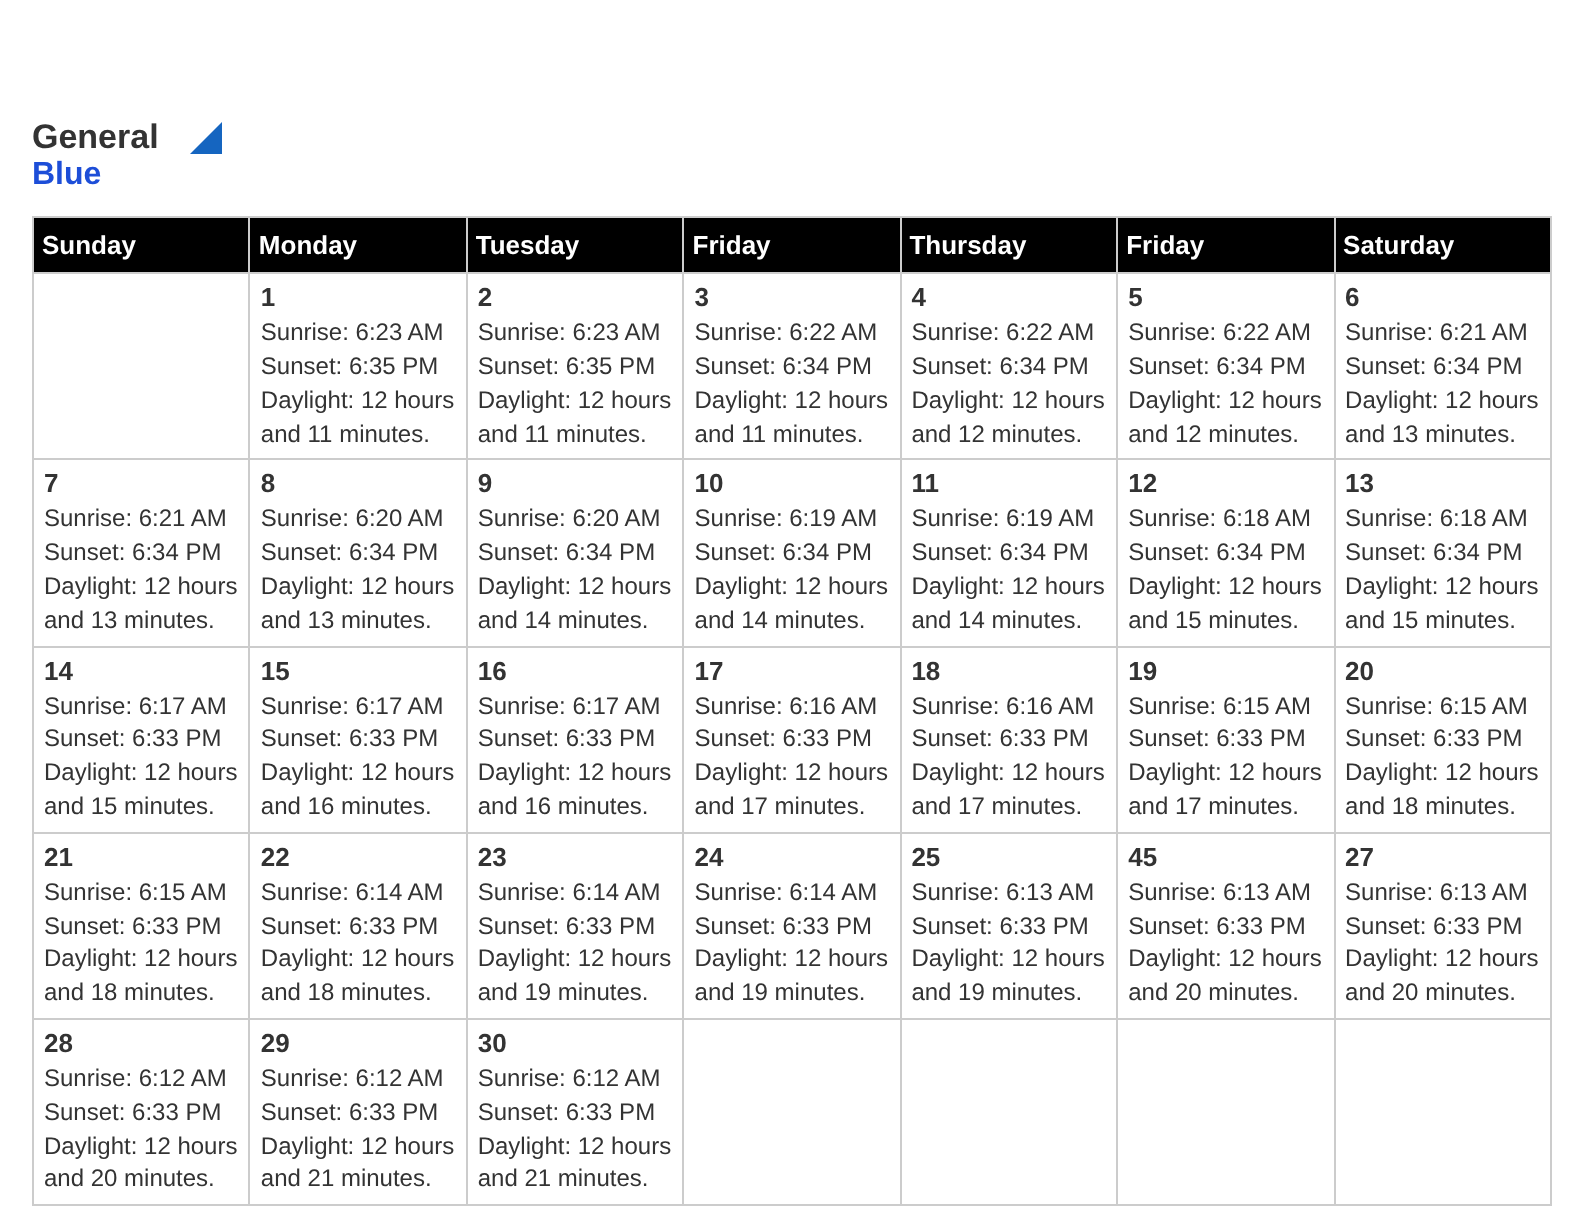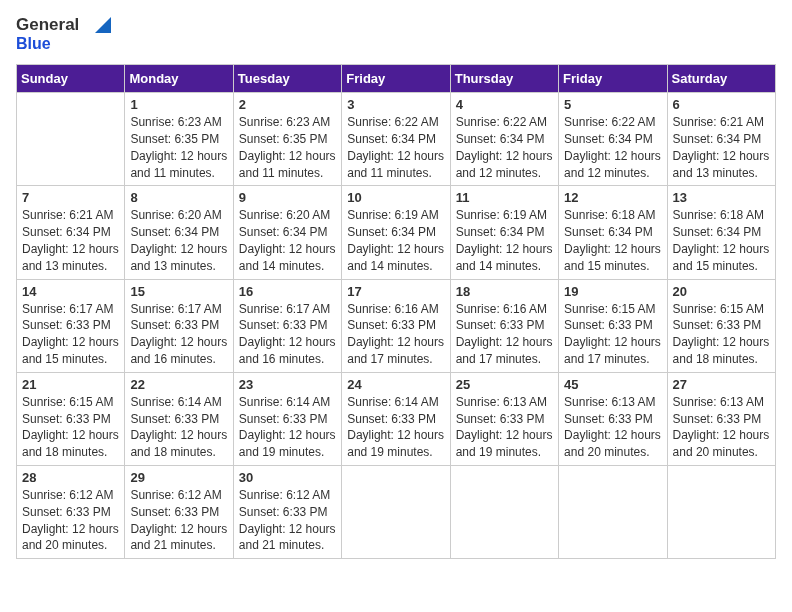--- a/index.html
+++ b/index.html
@@ -32,21 +32,21 @@
     .location-title {
       font-size: 16px;
       color: #555;
     }
     .calendar-table {
       width: 100%;
       border-collapse: collapse;
       font-size: 11px;
     }
     .calendar-table th {
-      background: #4c1d95;
+      background: #000000;
       color: #fff;
       padding: 6px 4px;
       text-align: left;
       font-size: 13px;
       font-weight: bold;
       border: 1px solid #ccc;
     }
     .calendar-table td {
       border: 1px solid #ccc;
       vertical-align: top;
@@ -69,21 +69,21 @@
       line-height: 1.4;
       font-size: 12px;
     }
   </style>
 </head>
 <body>
 
 <div class="header">
   <div class="logo">
       <div style="display: flex; flex-direction: column; line-height: 1.1;">
-        <div style="display: flex; align-items: center; gap: 16px;">
+        <div style="display: flex; align-items: center; gap: 16px; margin-top: 44px;">
           <span style="font-size: 17px; font-weight: bold; color: rgb(51, 51, 51); font-family: Arial;">General</span>
           <svg width="16" height="16" style="display: inline-block; vertical-align: middle;">
             <polygon points="0,16 16,16 16,0" fill="#1565c0"></polygon>
           </svg>
         </div>
         <span style="font-size: 16px; font-weight: bold; color: #1d4ed8; font-family: Arial;">Blue</span>
       </div>
     </div>
   <div class="title-block">
     <div class="month-title"></div>

